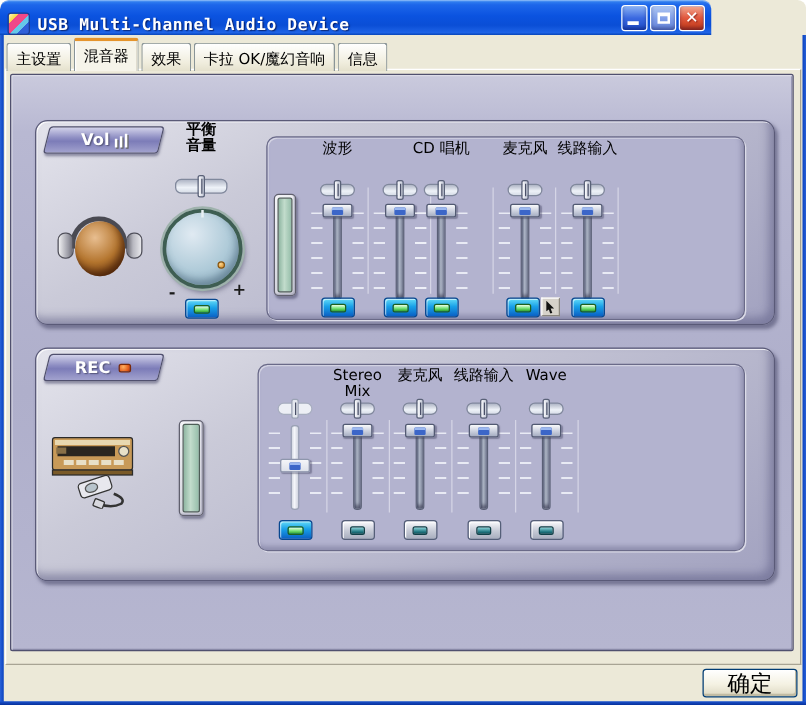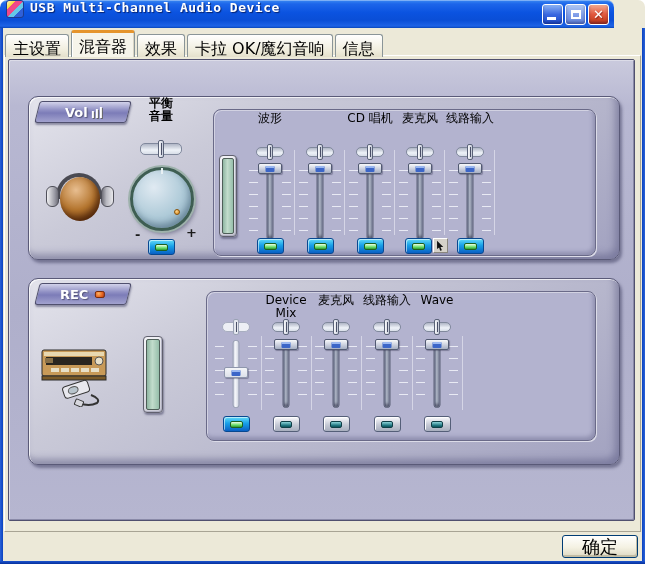--- a/index.html
+++ b/index.html
@@ -8,43 +8,43 @@
     position:relative;width:645px;height:564px;background:#ECE9D8;
     font-family:"DejaVu Sans",sans-serif;overflow:hidden;border-radius:7px 7px 0 0;
   }
   
   .frame{position:absolute;background:linear-gradient(90deg,#2A62D8,#0A42C0);z-index:40;}
   .frame.l{left:0;top:28px;bottom:0;width:3px;}
   .frame.r{right:0;top:28px;bottom:0;width:3px;background:linear-gradient(90deg,#0A42C0,#2A62D8);}
   .frame.b{left:0;right:0;bottom:0;height:3px;background:linear-gradient(180deg,#1C54D0,#06309A);}
   
   .titlebar{
-    position:absolute;left:0;top:0;width:614px;height:28px;z-index:50;
+    position:absolute;left:0;top:0;width:569px;height:28px;z-index:50;
     background:linear-gradient(180deg,#3A8AF2 0%,#1D66EA 14%,#0B53E0 45%,#0A4ED6 72%,#1E63E6 93%,#0845B8 100%);
-    border-radius:7px 7px 0 0;display:flex;align-items:flex-start;
+    border-radius:7px 7px 0 0;display:flex;align-items:flex-end;
     box-shadow:inset 0 1px 0 rgba(255,255,255,.35);
   }
   .app-icon{width:18px;height:18px;margin:0 6px 0 6px;border-radius:3px;
     background:linear-gradient(135deg,#FFF6C8 0%,#F8D838 26%,#F04888 26% 52%,#66C8E8 52% 70%,#3060D8 70% 100%);
     border:1px solid #1C3C90;flex:0 0 auto;}
   .title-text{color:#fff;font:bold 13px "DejaVu Sans Mono",monospace;letter-spacing:.5px;
     text-shadow:1px 1px 1px rgba(0,0,40,.6);white-space:nowrap;}
   .tb-btns{position:absolute;right:5px;top:4px;display:flex;gap:2px;}
   .tb-btn{width:21px;height:21px;border:1px solid #fff;border-radius:3px;position:relative;
     background:linear-gradient(180deg,#8AB2F4 0%,#3A68E0 50%,#1E4CC8 100%);
     box-shadow:inset 0 -2px 3px rgba(0,0,60,.35);}
   .tb-btn.max{background:linear-gradient(180deg,#AEC6F2 0%,#7E9CE8 55%,#6484D8 100%);}
   .tb-btn.close{background:linear-gradient(180deg,#F2A890 0%,#E25A40 48%,#BE3614 100%);}
   .glyph-min{position:absolute;left:4px;bottom:4px;width:9px;height:3px;background:#fff;}
   .glyph-max{position:absolute;left:5px;top:5px;width:10px;height:9px;border:2px solid #fff;border-top-width:3px;}
   .glyph-close{position:absolute;inset:0;color:#fff;font:bold 13px "DejaVu Sans",sans-serif;
     text-align:center;line-height:19px;text-shadow:1px 1px 1px rgba(80,0,0,.5);}
   
   .tab-strip{position:absolute;left:5px;top:30px;display:flex;align-items:flex-end;z-index:10;}
-  .tab{height:23px;padding:4px 7px 3px 7px;margin-right:2px;font-size:16px;color:#000;white-space:nowrap;
+  .tab{height:23px;padding:4px 7px 3px 7px;margin-right:2px;font-size:12px;color:#000;white-space:nowrap;
     background:linear-gradient(180deg,#FFFFFF,#F0EDDD 70%,#E4E0CC);
     border:1px solid #8A9598;border-bottom:none;border-radius:3px 3px 0 0;cursor:default;}
   .tab.active{height:27px;padding-top:4px;background:#F6F4EA;position:relative;z-index:12;
     border-top:3px solid #E5942C;border-color:#8A9598;border-top-color:#E5942C;
     box-shadow:1px 0 0 #fff inset,-1px 0 0 #d8d4c4 inset;}
   
   .tab-page{position:absolute;left:4px;top:55px;width:637px;height:477px;background:#ECE9D8;
     border:1px solid #FFFFFF;border-right-color:#A8A494;border-bottom-color:#A8A494;z-index:5;}
   .big-panel{position:absolute;left:3px;top:3px;width:627px;height:462px;
     background:linear-gradient(180deg,#CACADD 0%,#B8B8D2 10%,#AFAFCB 55%,#B6B6D0 100%);
@@ -281,21 +281,21 @@
                 <div class="v-track"></div>
                 <div class="v-thumb"></div>
               </div>
             <div class="btn-row">
                 <div class="mix-btn btn-cyan">
                   <span class="led-green"></span>
                 </div>
               </div>
           </div>
 
-          <div class="channel" style="left:131px">
+          <div class="channel" style="left:114px">
             <div class="ch-label">
                 <span>CD 唱机</span>
                 <span></span>
               </div>
             <div class="h-slider">
                 <div class="h-thumb"></div>
               </div>
             <div class="v-slider">
                 <div class="ticks tl"></div>
                 <div class="ticks tr"></div>
@@ -413,21 +413,21 @@
               </div>
             <div class="btn-row">
                 <div class="mix-btn btn-cyan">
                   <span class="led-green"></span>
                 </div>
               </div>
           </div>
 
           <div class="channel" style="left:54px">
             <div class="ch-label">
-                <span>Device</span>
+                <span>Stereo</span>
                 <span>Mix</span>
               </div>
             <div class="h-slider">
                 <div class="h-thumb"></div>
               </div>
             <div class="v-slider">
                 <div class="ticks tl"></div>
                 <div class="ticks tr"></div>
                 <div class="v-track"></div>
                 <div class="v-thumb"></div>

